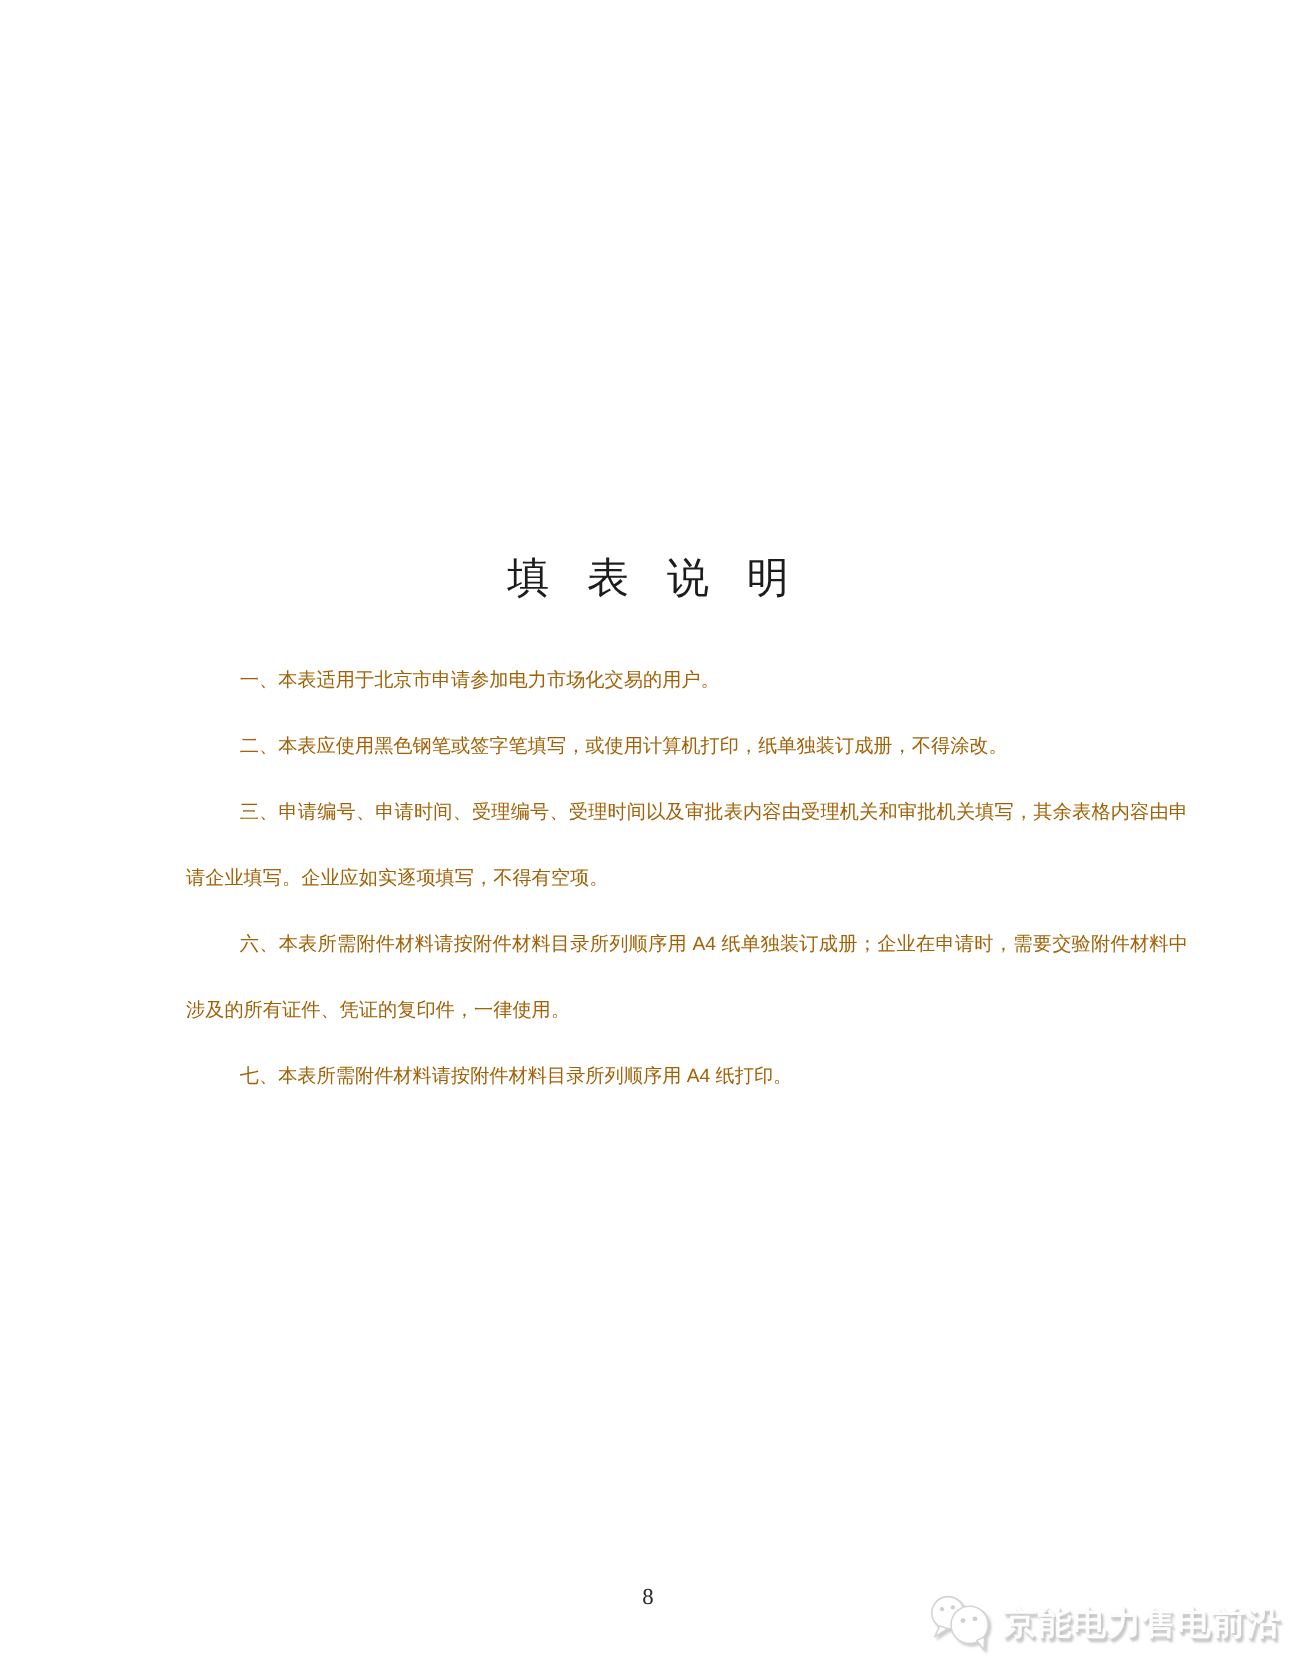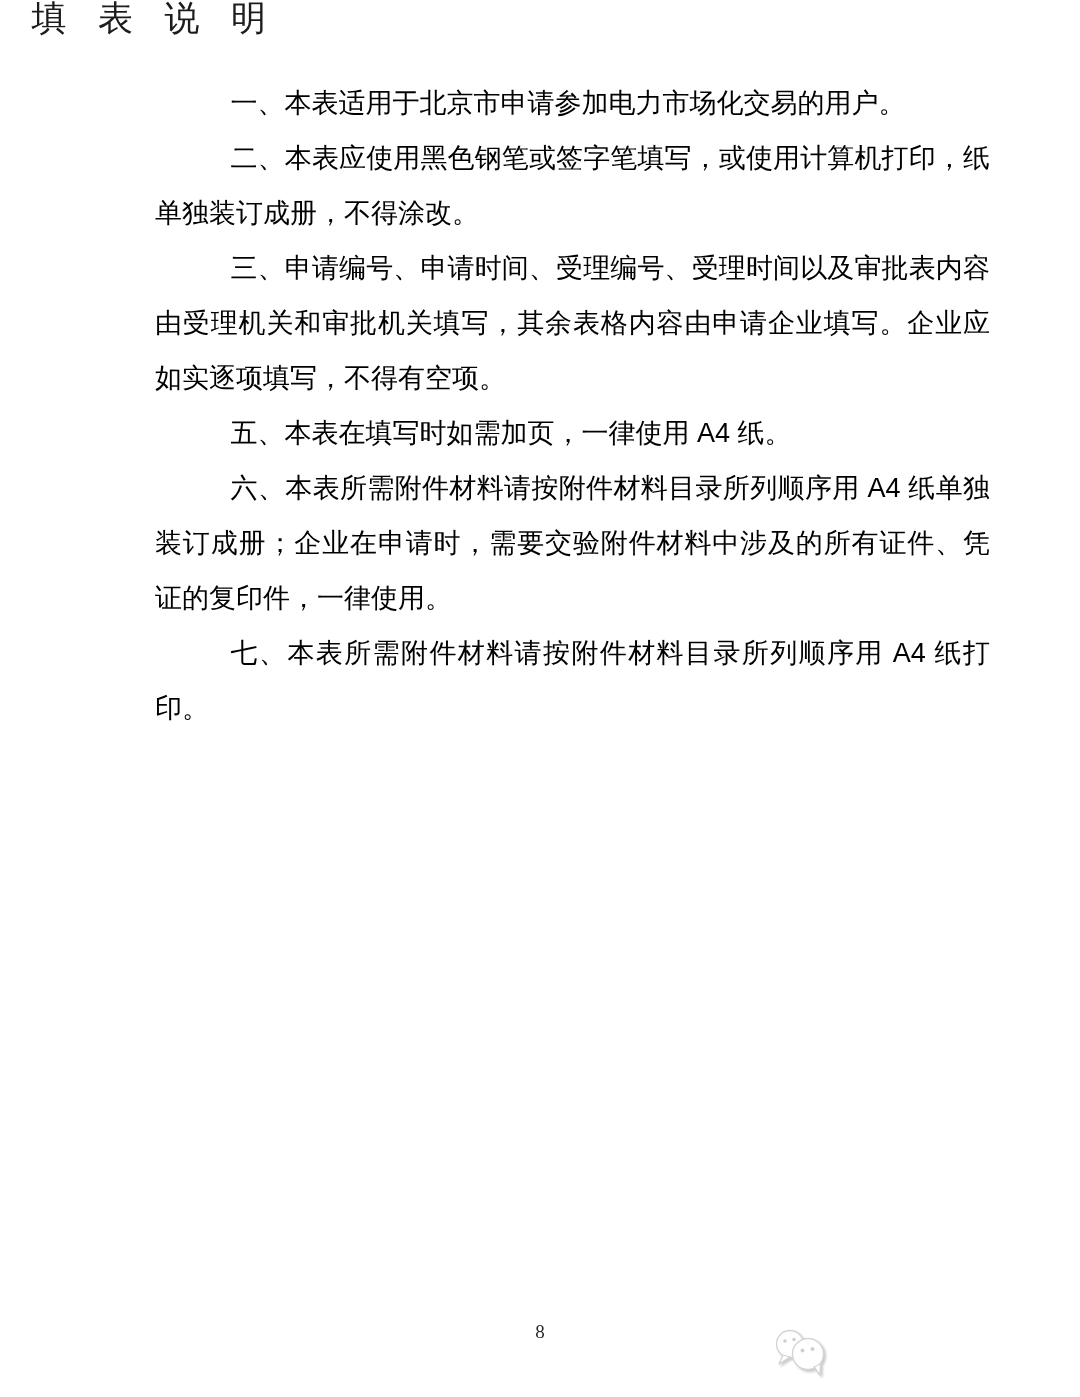--- a/index.html
+++ b/index.html
@@ -12,35 +12,37 @@
     width: 1080px;
     height: 1397px;
     margin: 0 auto;
     background: #ffffff;
     font-family: "Liberation Sans", sans-serif;
     color: #1c1c1c;
     overflow: hidden;
   }
   .doc-title {
     margin: 0;
+    padding-top: 464px;
+    text-align: center;
     font-size: 35px;
     line-height: 1;
     font-weight: 500;
     color: #1c1c1c;
   }
   .doc-title .title-text {
     letter-spacing: 0.9em;
     padding-left: 0.9em; 
   }
   .doc-body {
     margin: 41px 90px 0 155px;
-    font-size: 27px;
+    font-size: 16px;
     line-height: 55px;
     text-align: justify;
-    color: #000000;
+    color: #a16207;
   }
   .doc-body p {
     margin: 0;
     text-indent: 2.8em;
   }
   .page-number {
     position: absolute;
     left: 0;
     right: 0;
     top: 1321px;
@@ -77,21 +79,20 @@
 <div class="page">
 
   <h1 class="doc-title">
     <span class="title-text">填表说明</span>
   </h1>
 
   <main class="doc-body">
     <p>一、本表适用于北京市申请参加电力市场化交易的用户。</p>
     <p>二、本表应使用黑色钢笔或签字笔填写，或使用计算机打印，纸单独装订成册，不得涂改。</p>
     <p>三、申请编号、申请时间、受理编号、受理时间以及审批表内容由受理机关和审批机关填写，其余表格内容由申请企业填写。企业应如实逐项填写，不得有空项。</p>
-    <p>五、本表在填写时如需加页，一律使用 A4 纸。</p>
     <p>六、本表所需附件材料请按附件材料目录所列顺序用 A4 纸单独装订成册；企业在申请时，需要交验附件材料中涉及的所有证件、凭证的复印件，一律使用。</p>
     <p>七、本表所需附件材料请按附件材料目录所列顺序用 A4 纸打印。</p>
   </main>
 
   <div class="page-number">8</div>
 
   <div class="watermark">
     <svg class="wm-icon" viewBox="0 0 60 50" xmlns="http://www.w3.org/2000/svg">
 
       <g fill="#ffffff" stroke="#d4d4d4" stroke-width="1.3">
@@ -101,15 +102,16 @@
       <circle cx="15" cy="13" r="1.8" fill="#cfcfcf"></circle>
       <circle cx="24" cy="11.5" r="1.8" fill="#cfcfcf"></circle>
 
       <g fill="#ffffff" stroke="#d4d4d4" stroke-width="1.3">
         <circle cx="38" cy="26" r="15.5"></circle>
         <path d="M44 39 L50 47 L50.5 36 Z" stroke-linejoin="round"></path>
       </g>
       <circle cx="32.5" cy="22.5" r="2" fill="#cfcfcf"></circle>
       <circle cx="42.5" cy="21" r="2" fill="#cfcfcf"></circle>
     </svg>
+    <span class="wm-text">京能电力售电前沿</span>
   </div>
 
 </div>
 
 </body></html>

